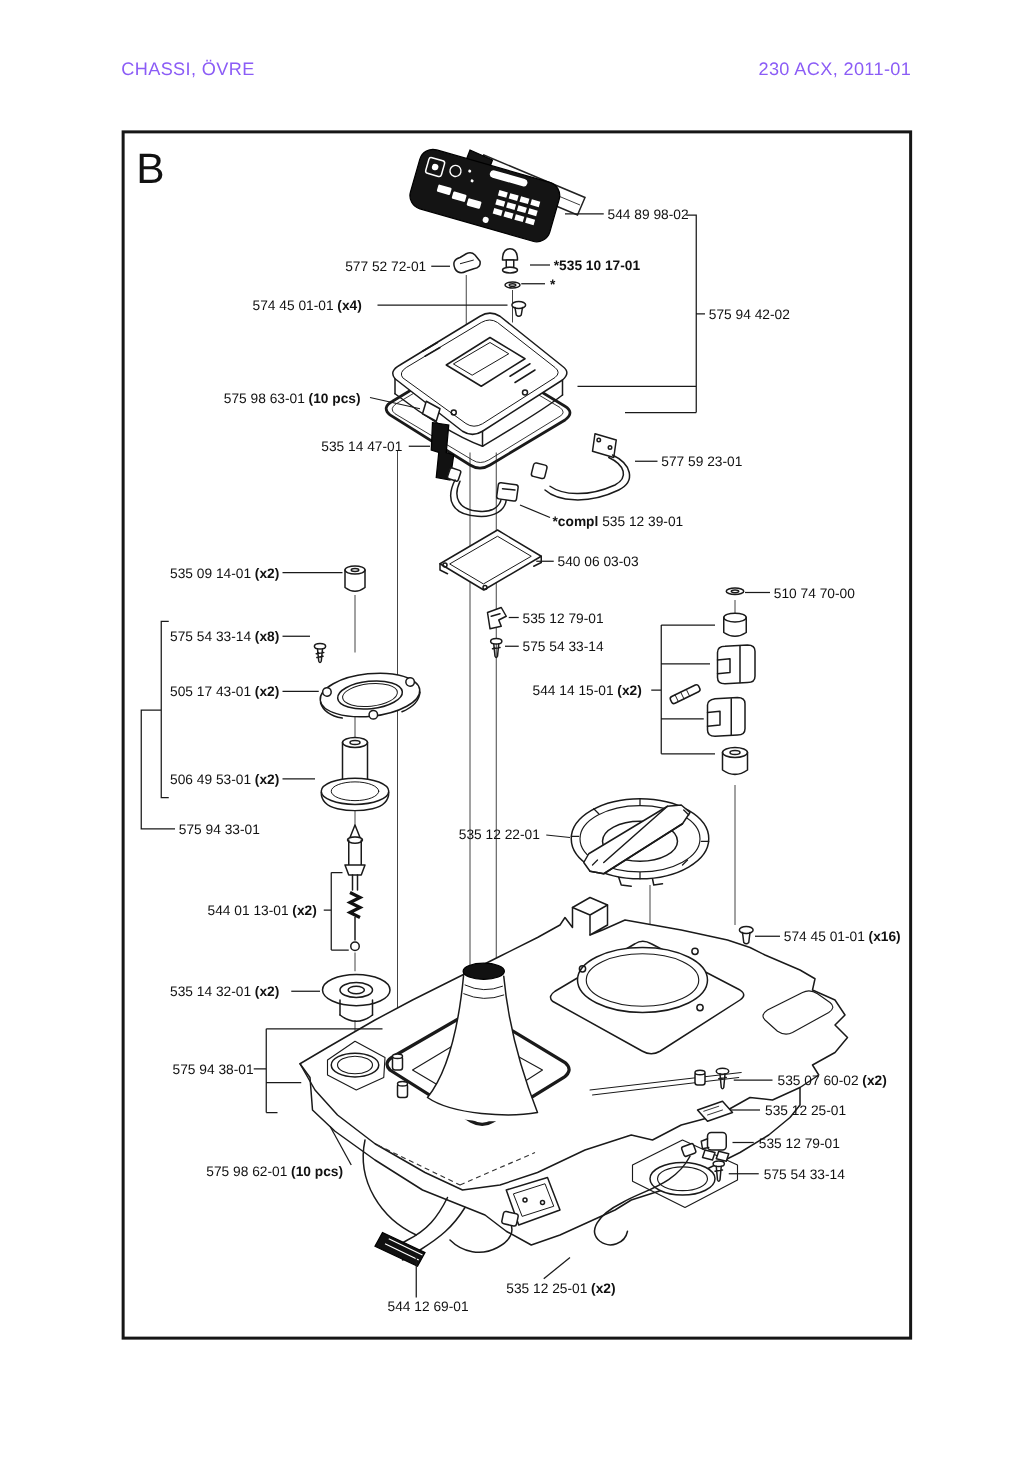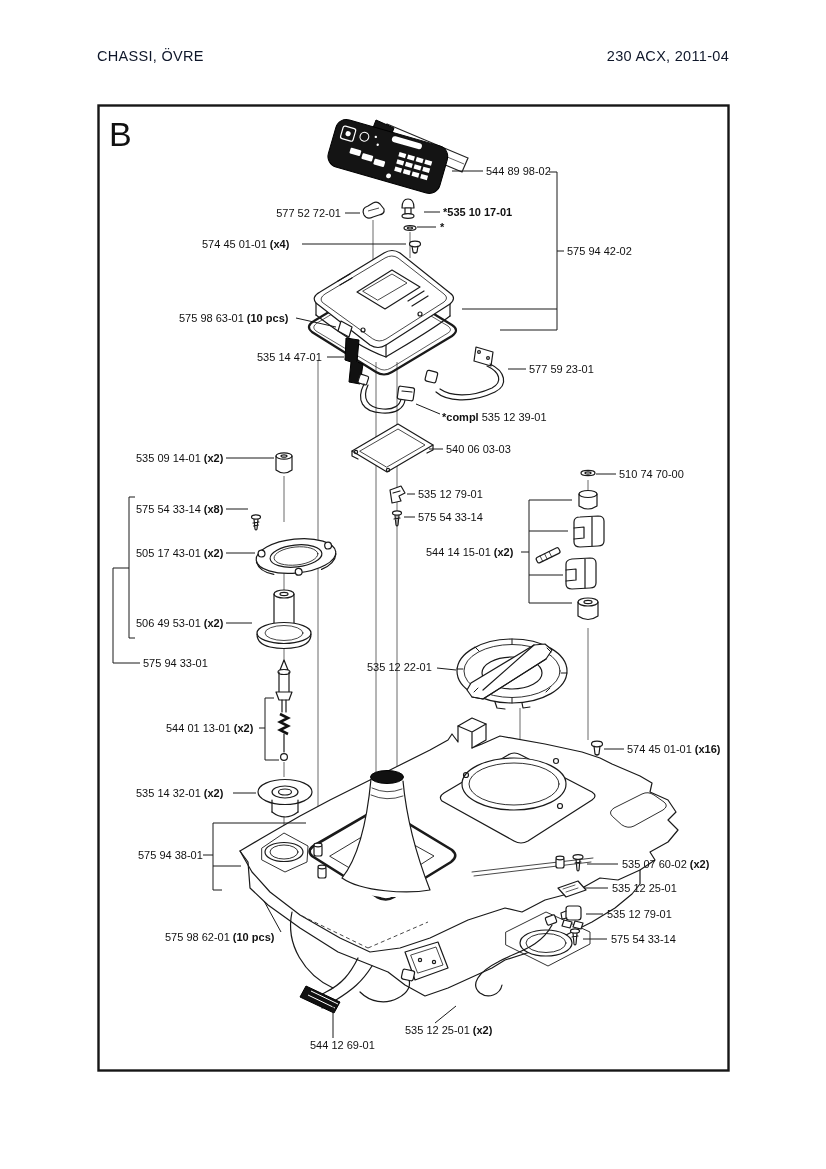--- a/index.html
+++ b/index.html
@@ -1,37 +1,37 @@
 <!DOCTYPE html>
 <html><head>
 <meta charset="utf-8">
 <style>
   html,body{margin:0;padding:0;background:#ffffff;}
   .page{position:relative;width:826px;height:1169px;background:#ffffff;
         font-family:"Liberation Sans", sans-serif;overflow:hidden;}
-  .hdr{position:absolute;top:48px;font-size:14.5px;color:#0f172a;letter-spacing:.3px;}
+  .hdr{position:absolute;top:48px;font-size:14.5px;color:#8b5cf6;letter-spacing:.3px;}
   .hdr-left{left:97px;}
   .hdr-right{right:97px;text-align:right;}
   svg{position:absolute;left:0;top:0;}
   .lbl{font-family:"Liberation Sans",sans-serif;font-size:11px;fill:#111;}
   .b{font-weight:700;}
   .ln{stroke:#1a1a1a;stroke-width:1;fill:none;}
   .thin{stroke:#444;stroke-width:.8;fill:none;}
   .art{stroke:#1a1a1a;stroke-width:1.2;fill:none;stroke-linejoin:round;stroke-linecap:round;}
   .artw{stroke:#1a1a1a;stroke-width:1.2;fill:#fff;stroke-linejoin:round;}
   .artk{stroke:#000;stroke-width:1;fill:#141414;}
   .dash{stroke:#333;stroke-width:.9;fill:none;stroke-dasharray:4 3;}
 </style>
 </head>
 <body>
 
 <div class="page">
 
   <div class="hdr hdr-left">CHASSI, ÖVRE</div>
-  <div class="hdr hdr-right">230 ACX, 2011-04</div>
+  <div class="hdr hdr-right">230 ACX, 2011-01</div>
 
   <svg width="826" height="1169" viewBox="0 0 826 1169">
 
     <rect x="98.5" y="105.5" width="630" height="965" fill="none" stroke="#161616" stroke-width="2.4"></rect>
     <text x="109" y="146" font-size="34" fill="#111">B</text>
 
     <g>
       <path class="thin" d="M373 220 V262"></path>
       <path class="thin" d="M410 232 V258"></path>
       <path class="thin" d="M318 360 V848"></path>

